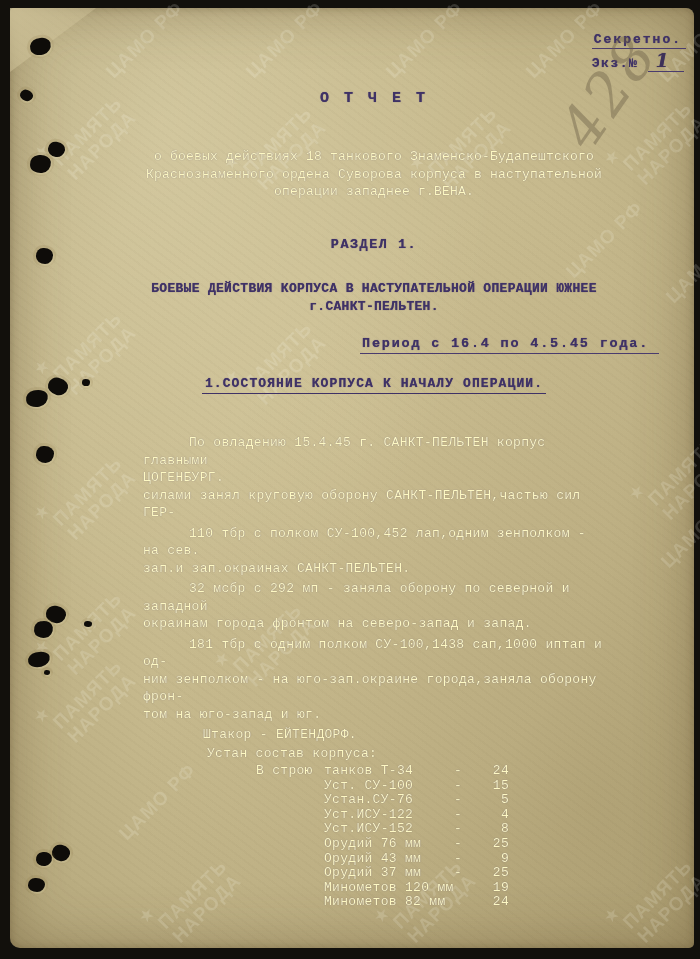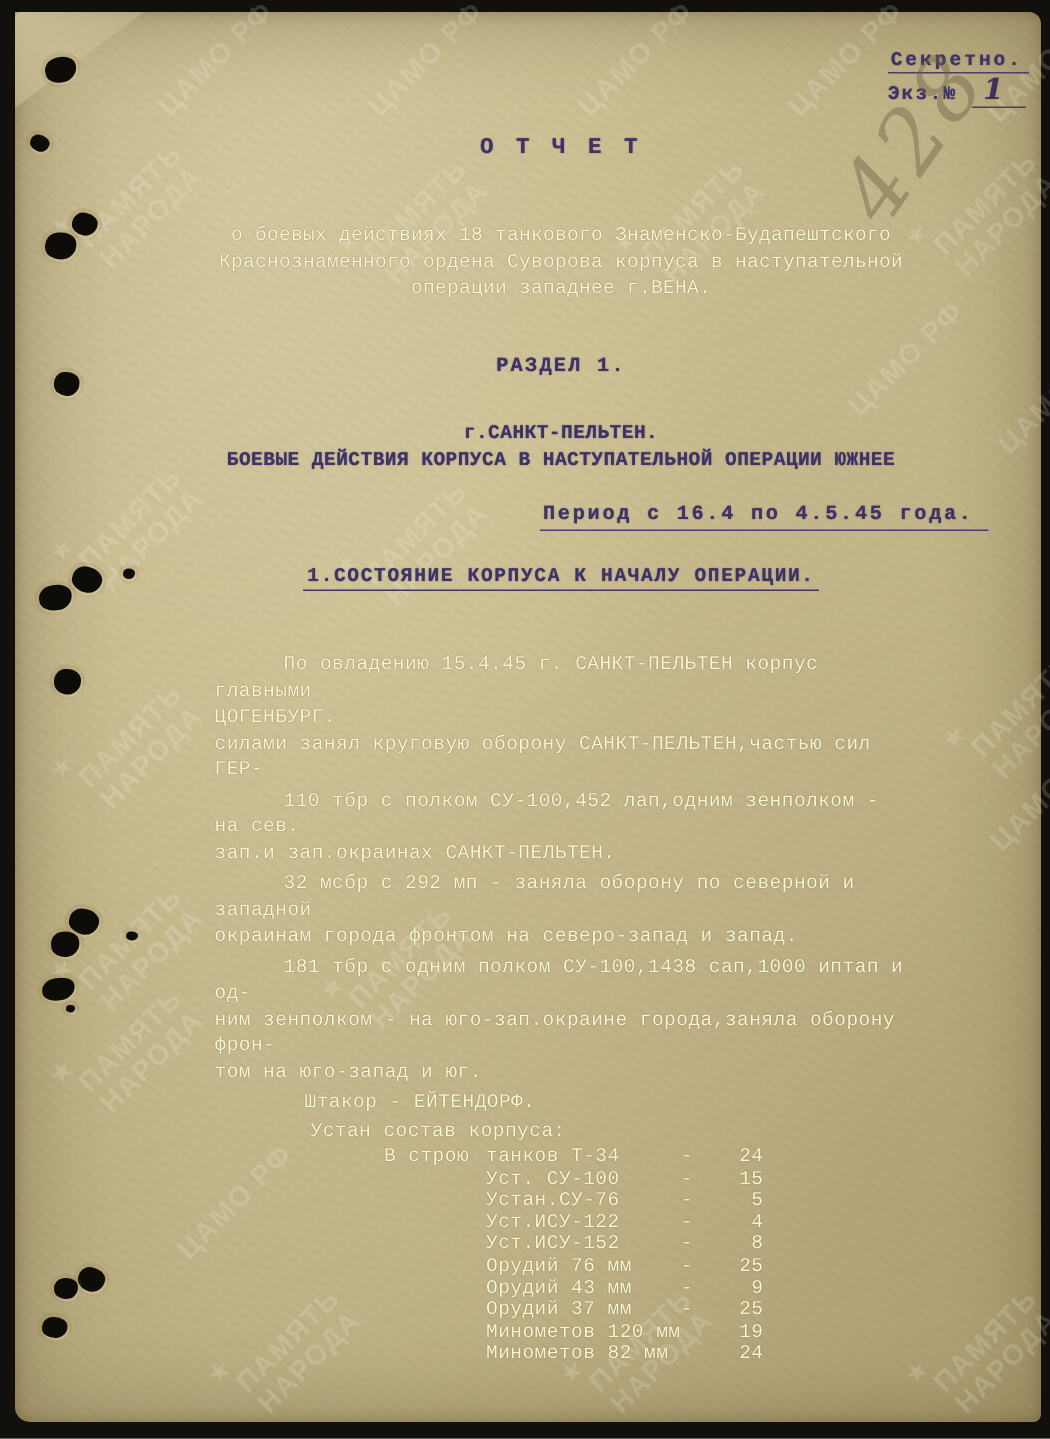--- a/index.html
+++ b/index.html
@@ -137,22 +137,22 @@
 
   <div class="content">
     <div class="doc-title ink-b">О Т Ч Е Т</div>
     <div class="subtitle ink" id="subtitle">
         <div class="line">о боевых действиях 18 танкового Знаменско-Будапештского</div>
         <div class="line">Краснознаменного ордена Суворова корпуса в наступательной</div>
         <div class="line">операции западнее г.ВЕНА.</div>
       </div>
     <div class="section-heading ink-b">РАЗДЕЛ 1.</div>
     <div class="section-subheading ink-b" id="section-subheading">
+        <div class="line">БОЕВЫЕ ДЕЙСТВИЯ КОРПУСА В НАСТУПАТЕЛЬНОЙ ОПЕРАЦИИ ЮЖНЕЕ</div>
         <div class="line">г.САНКТ-ПЕЛЬТЕН.</div>
-        <div class="line">БОЕВЫЕ ДЕЙСТВИЯ КОРПУСА В НАСТУПАТЕЛЬНОЙ ОПЕРАЦИИ ЮЖНЕЕ</div>
       </div>
     <div class="chapter ink-b"><span>1.СОСТОЯНИЕ КОРПУСА К НАЧАЛУ ОПЕРАЦИИ.</span></div>
 
     <div class="body-text ink">
       <div id="paragraphs">
           <div class="para">
             <div class="line first">По овладению 15.4.45 г. САНКТ-ПЕЛЬТЕН корпус главными</div>
             <div class="line">ЦОГЕНБУРГ.</div>
             <div class="line">силами занял круговую оборону САНКТ-ПЕЛЬТЕН,частью сил ГЕР-</div>
           </div>

